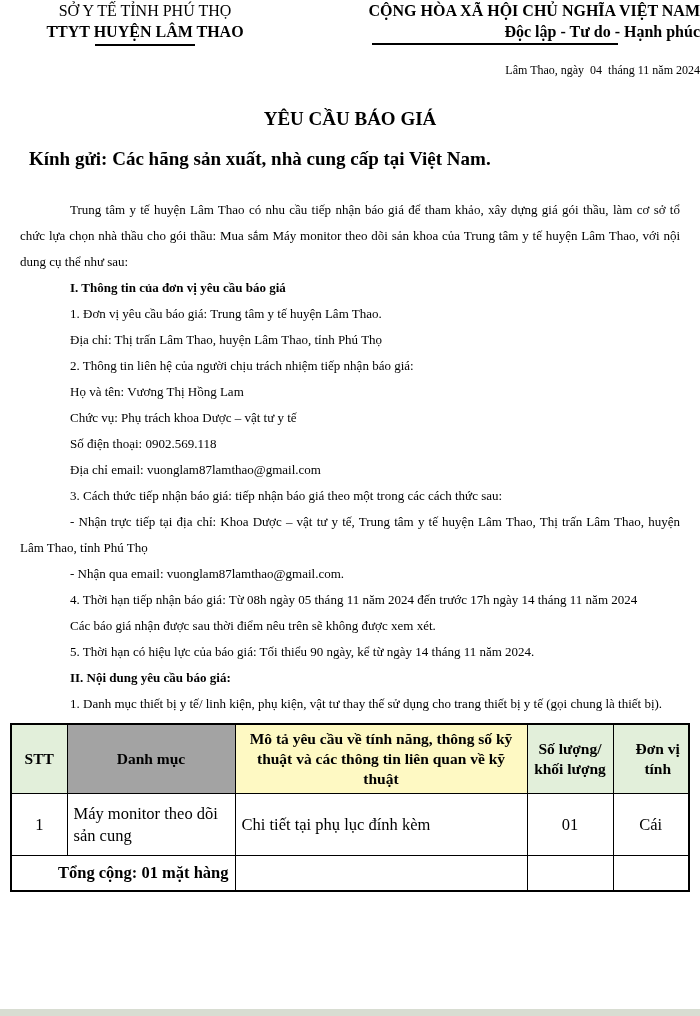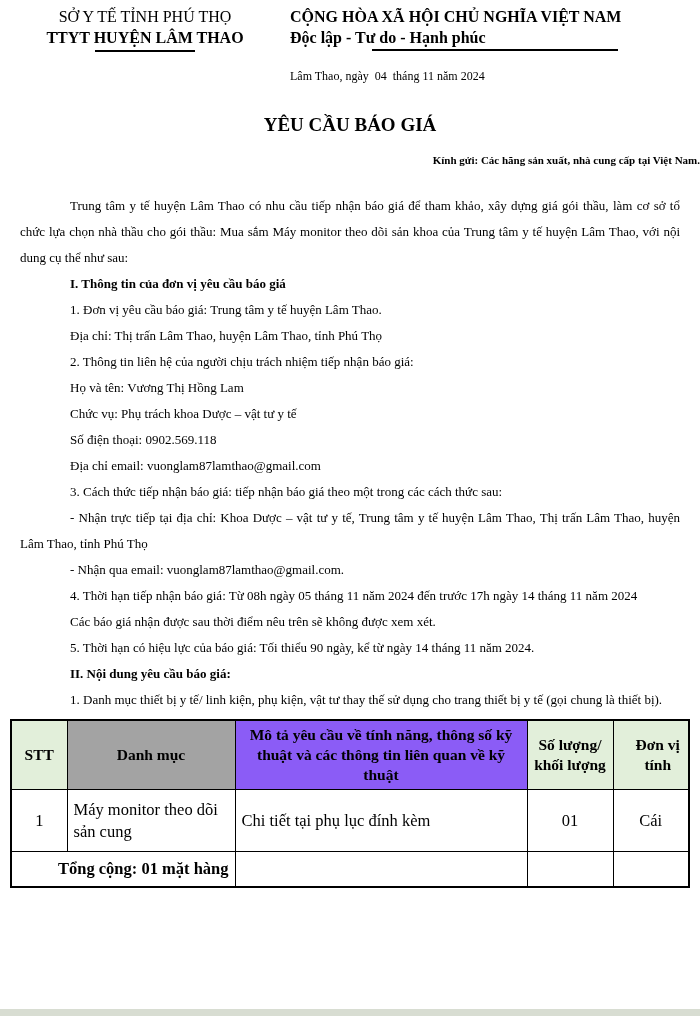--- a/index.html
+++ b/index.html
@@ -1,29 +1,29 @@
 <!DOCTYPE html>
 <html><head>
 <meta charset="utf-8">
 <style>
   html,body { margin:0; padding:0; background:#ffffff; }
   .page {
     position:relative; width:700px; height:1016px; overflow:hidden;
     background:#ffffff; color:#000;
     font-family:"Liberation Serif","DejaVu Serif",serif;
   }
-  .header { display:flex; padding-top:6px; }
+  .header { display:flex; }
   .header-left { width:290px; text-align:center; font-size:16px; line-height:21px; }
-  .header-right { flex:1; text-align:left; font-size:16px; line-height:21px; }
+  .header-right { flex:1; text-align:right; font-size:16px; line-height:21px; }
   .bold { font-weight:bold; }
   .org-underline { display:block; width:100px; border-bottom:2px solid #000; margin:2px auto 0; }
   .motto-underline { display:block; width:246px; border-bottom:2px solid #000; margin:1px auto 0; }
   .date { font-size:12px; margin-top:15px; white-space:pre-wrap; }
   .title { text-align:center; font-size:19px; font-weight:bold; margin:27px 0 0 0; }
-  .salutation { text-align:right; font-weight:bold; font-size:11px; margin:18px 0 0 0; }
+  .salutation { text-align:left; font-weight:bold; font-size:19px; margin:18px 0 0 0;padding-left:29px; }
   .body { font-size:13px; line-height:26px; margin:0 20px; text-align:justify; }
   .indent { text-indent:50px; }
   .first-para { margin-top:27px; }
   .items-table {
     border-collapse:collapse; table-layout:fixed;
     width:678px; margin:6px auto 0 auto;
     border:2px solid #000;
   }
   .items-table th, .items-table td { border:1.5px solid #000; padding:2px 6px; vertical-align:middle; }
   .items-table th { font-size:15.5px; line-height:20px; font-weight:bold; text-align:center; padding:4px 4px; }
@@ -87,21 +87,21 @@
       <col class="col-stt">
         <col class="col-danhmuc">
         <col class="col-mota">
         <col class="col-soluong">
         <col class="col-donvi">
     </colgroup>
     <thead>
       <tr>
         <th style="background-color: rgb(226, 239, 218);">STT</th>
         <th style="background-color: #a3a3a3;">Danh mục</th>
-        <th style="background-color: #8b5cf6; margin-top: 40px;">Mô tả yêu cầu về tính năng, thông số kỹ thuật và các thông tin liên quan về kỹ thuật</th>
+        <th style="background-color: #fef9c3; margin-top: 40px;">Mô tả yêu cầu về tính năng, thông số kỹ thuật và các thông tin liên quan về kỹ thuật</th>
         <th style="background-color: rgb(226, 239, 218);">Số lượng/ khối lượng</th>
         <th style="background-color: rgb(226, 239, 218); padding-left: 18px;">Đơn vị tính</th>
       </tr>
     </thead>
     <tbody>
       <tr class="row-item">
         <td class="cell-center">1</td>
         <td class="cell-left">Máy monitor theo dõi sản cung</td>
         <td class="cell-left">Chi tiết tại phụ lục đính kèm</td>
         <td class="cell-center">01</td>

